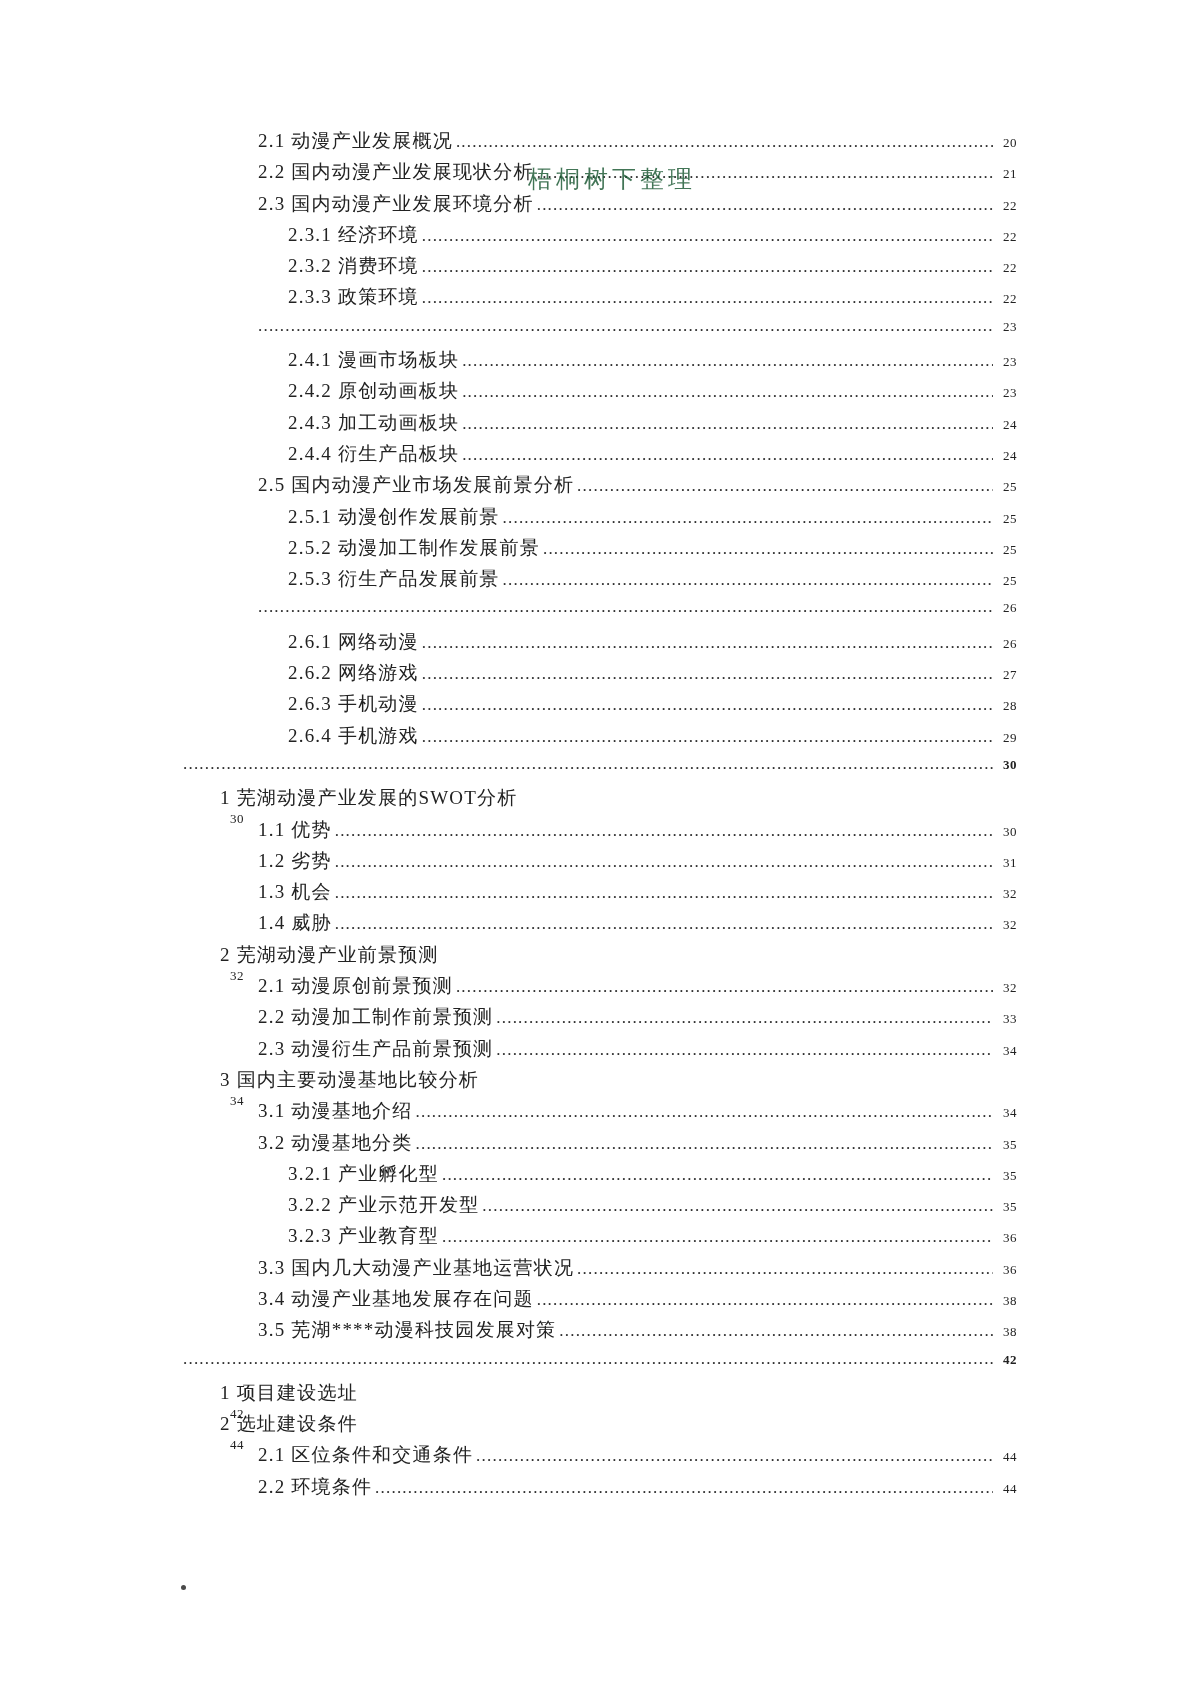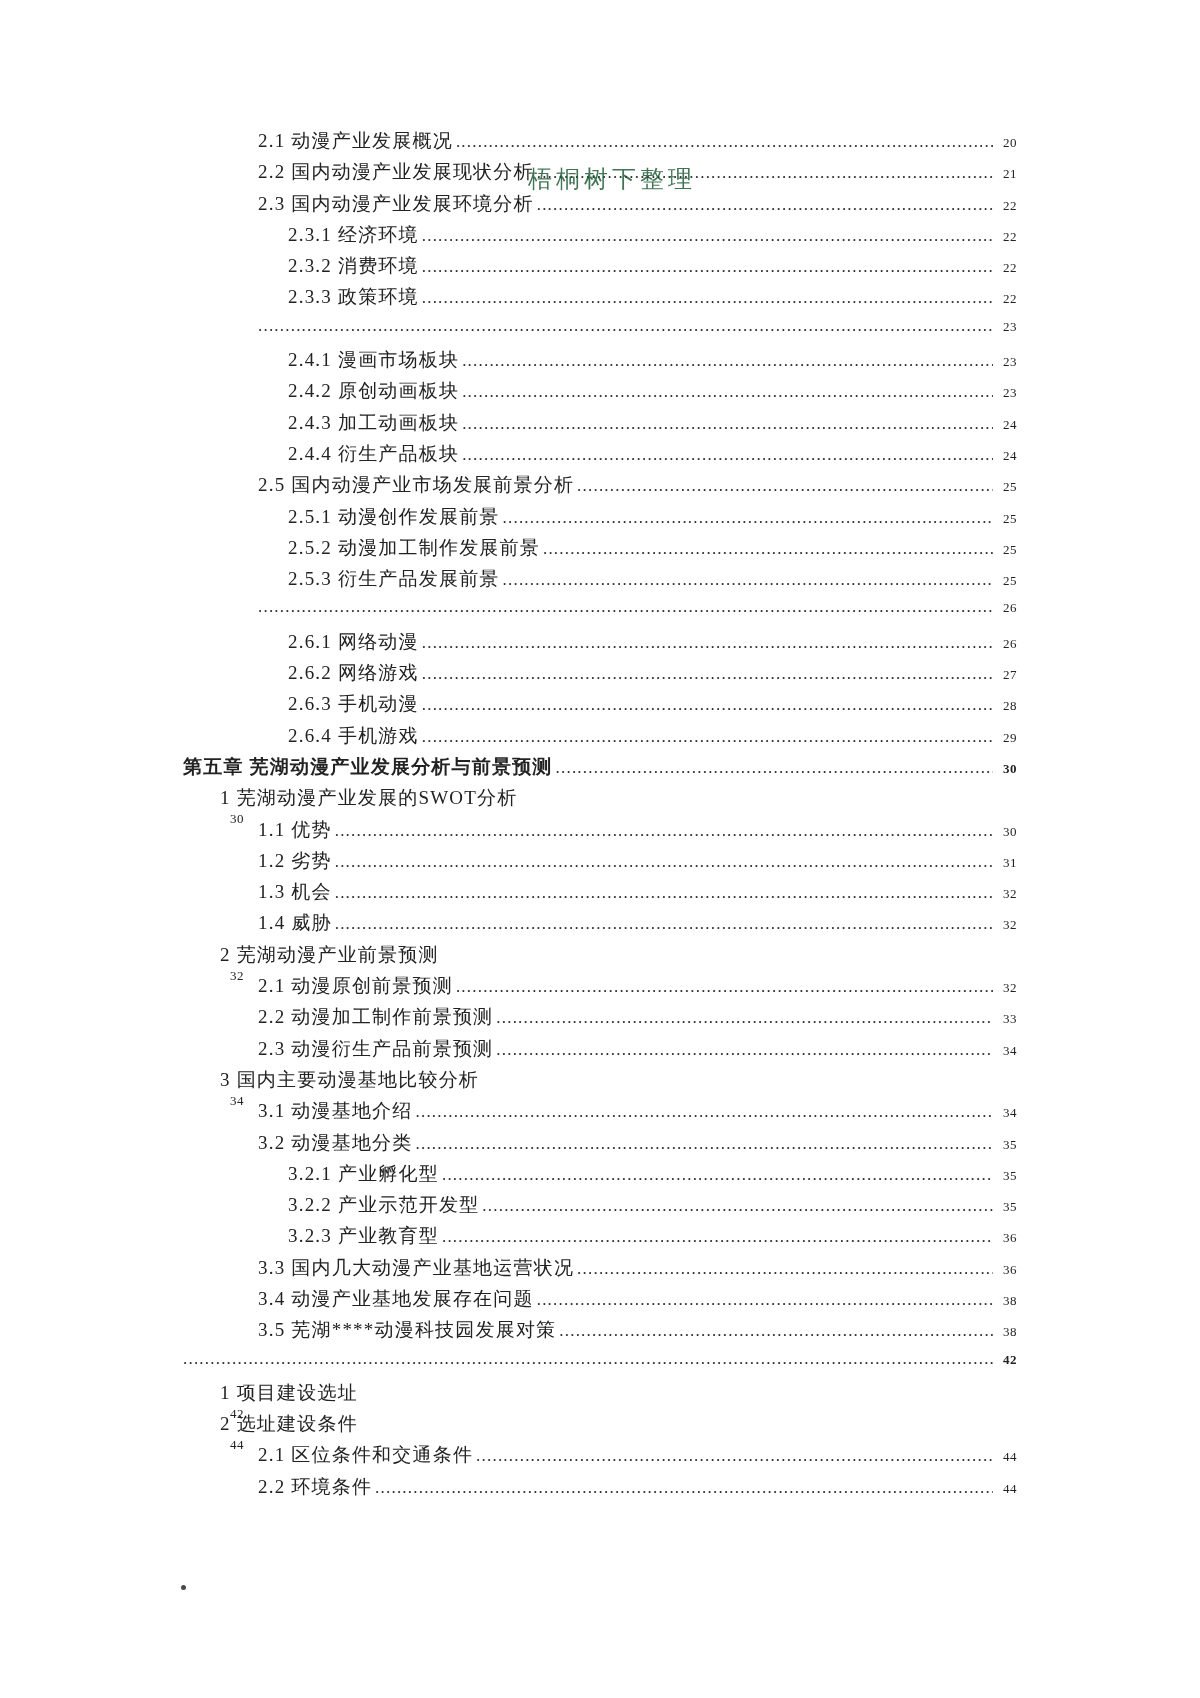--- a/index.html
+++ b/index.html
@@ -175,21 +175,20 @@
         <span class="toc-label">2.6.3 手机动漫</span>
         <span class="dots">................................................................................................................................................................................................................................................</span>
         <span class="pagenum">28</span>
       </div>
       <div class="toc-row lvl3">
         <span class="toc-label">2.6.4 手机游戏</span>
         <span class="dots">................................................................................................................................................................................................................................................</span>
         <span class="pagenum">29</span>
       </div>
       <div class="toc-row lvl0">
-        <span class="toc-label">第五章 芜湖动漫产业发展分析与前景预测</span>
         <span class="dots">................................................................................................................................................................................................................................................</span>
         <span class="pagenum">30</span>
       </div>
       <div class="toc-row lvl1">
         <span class="toc-label">1 芜湖动漫产业发展的SWOT分析</span>
         <span class="dots">................................................................................................................................................................................................................................................</span>
         <span class="pagenum">30</span>
       </div>
       <div class="toc-row lvl2">
         <span class="toc-label">1.1 优势</span>

